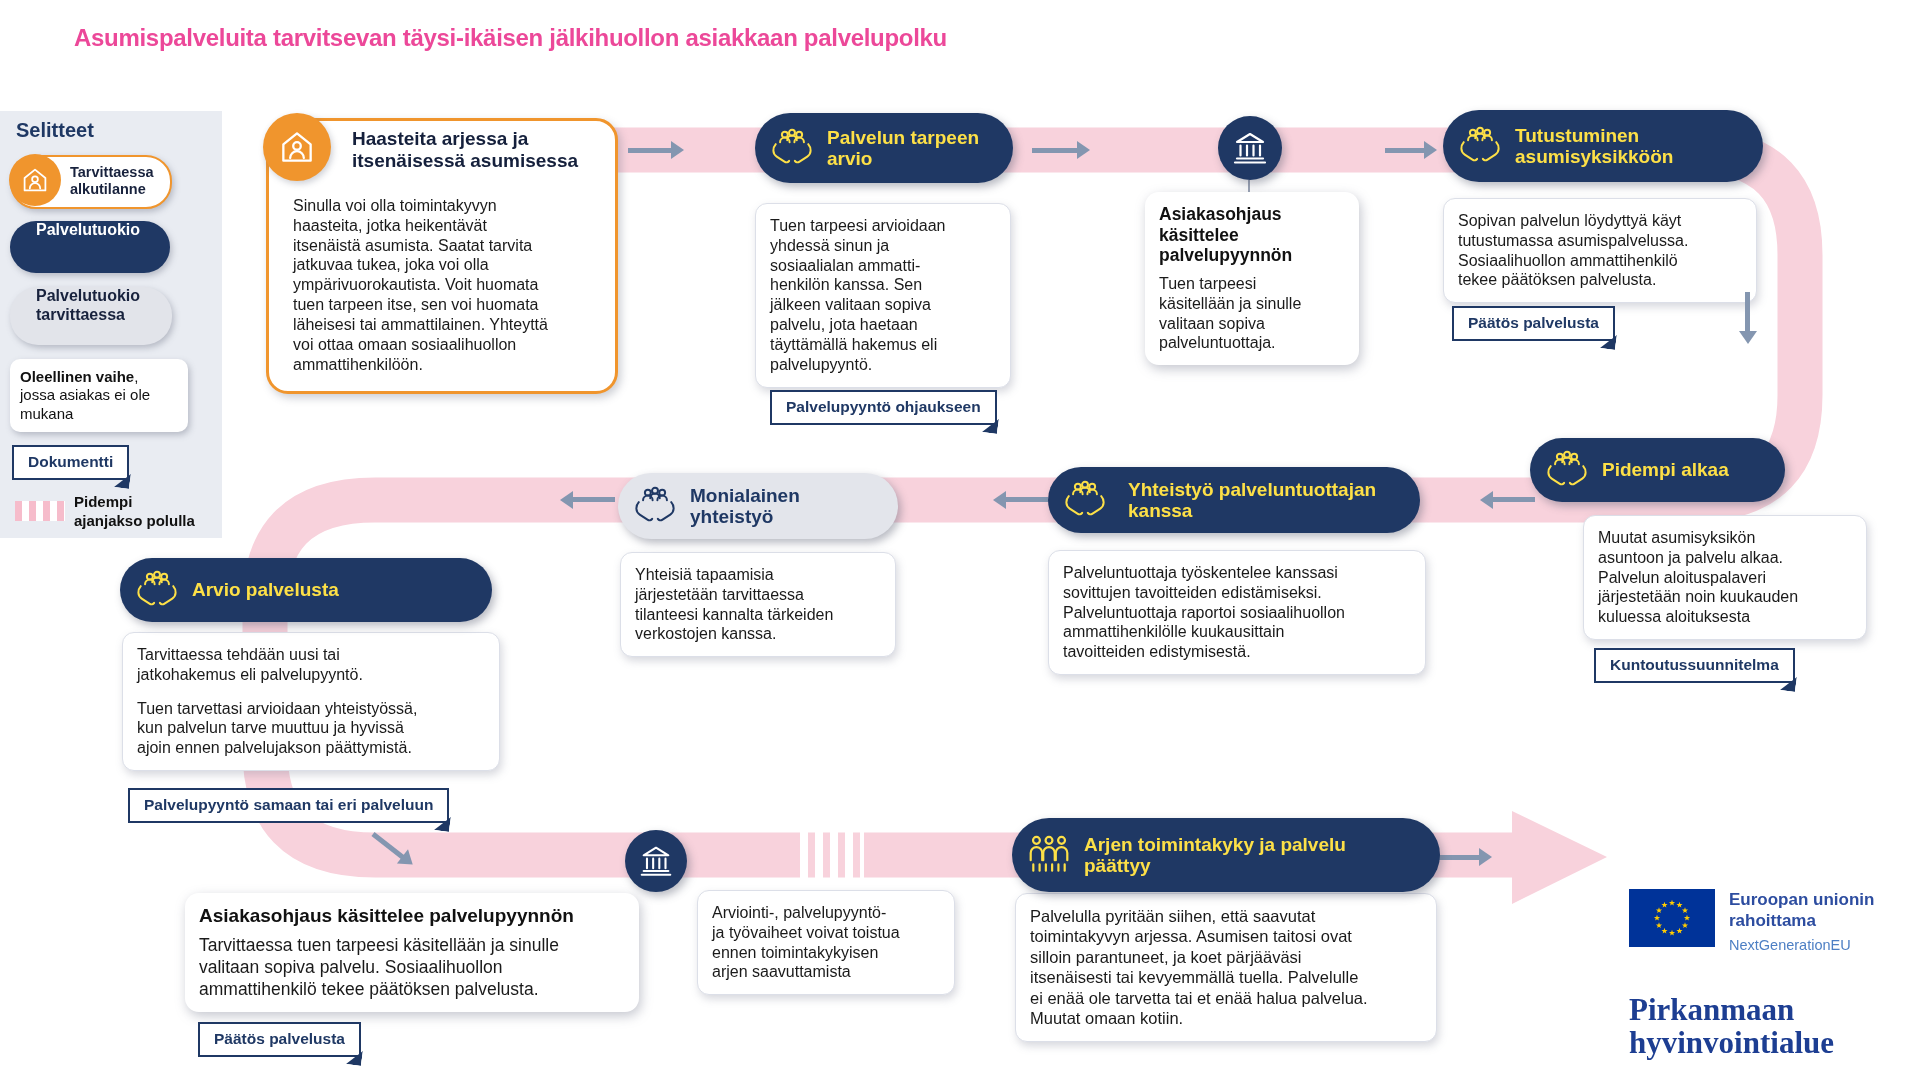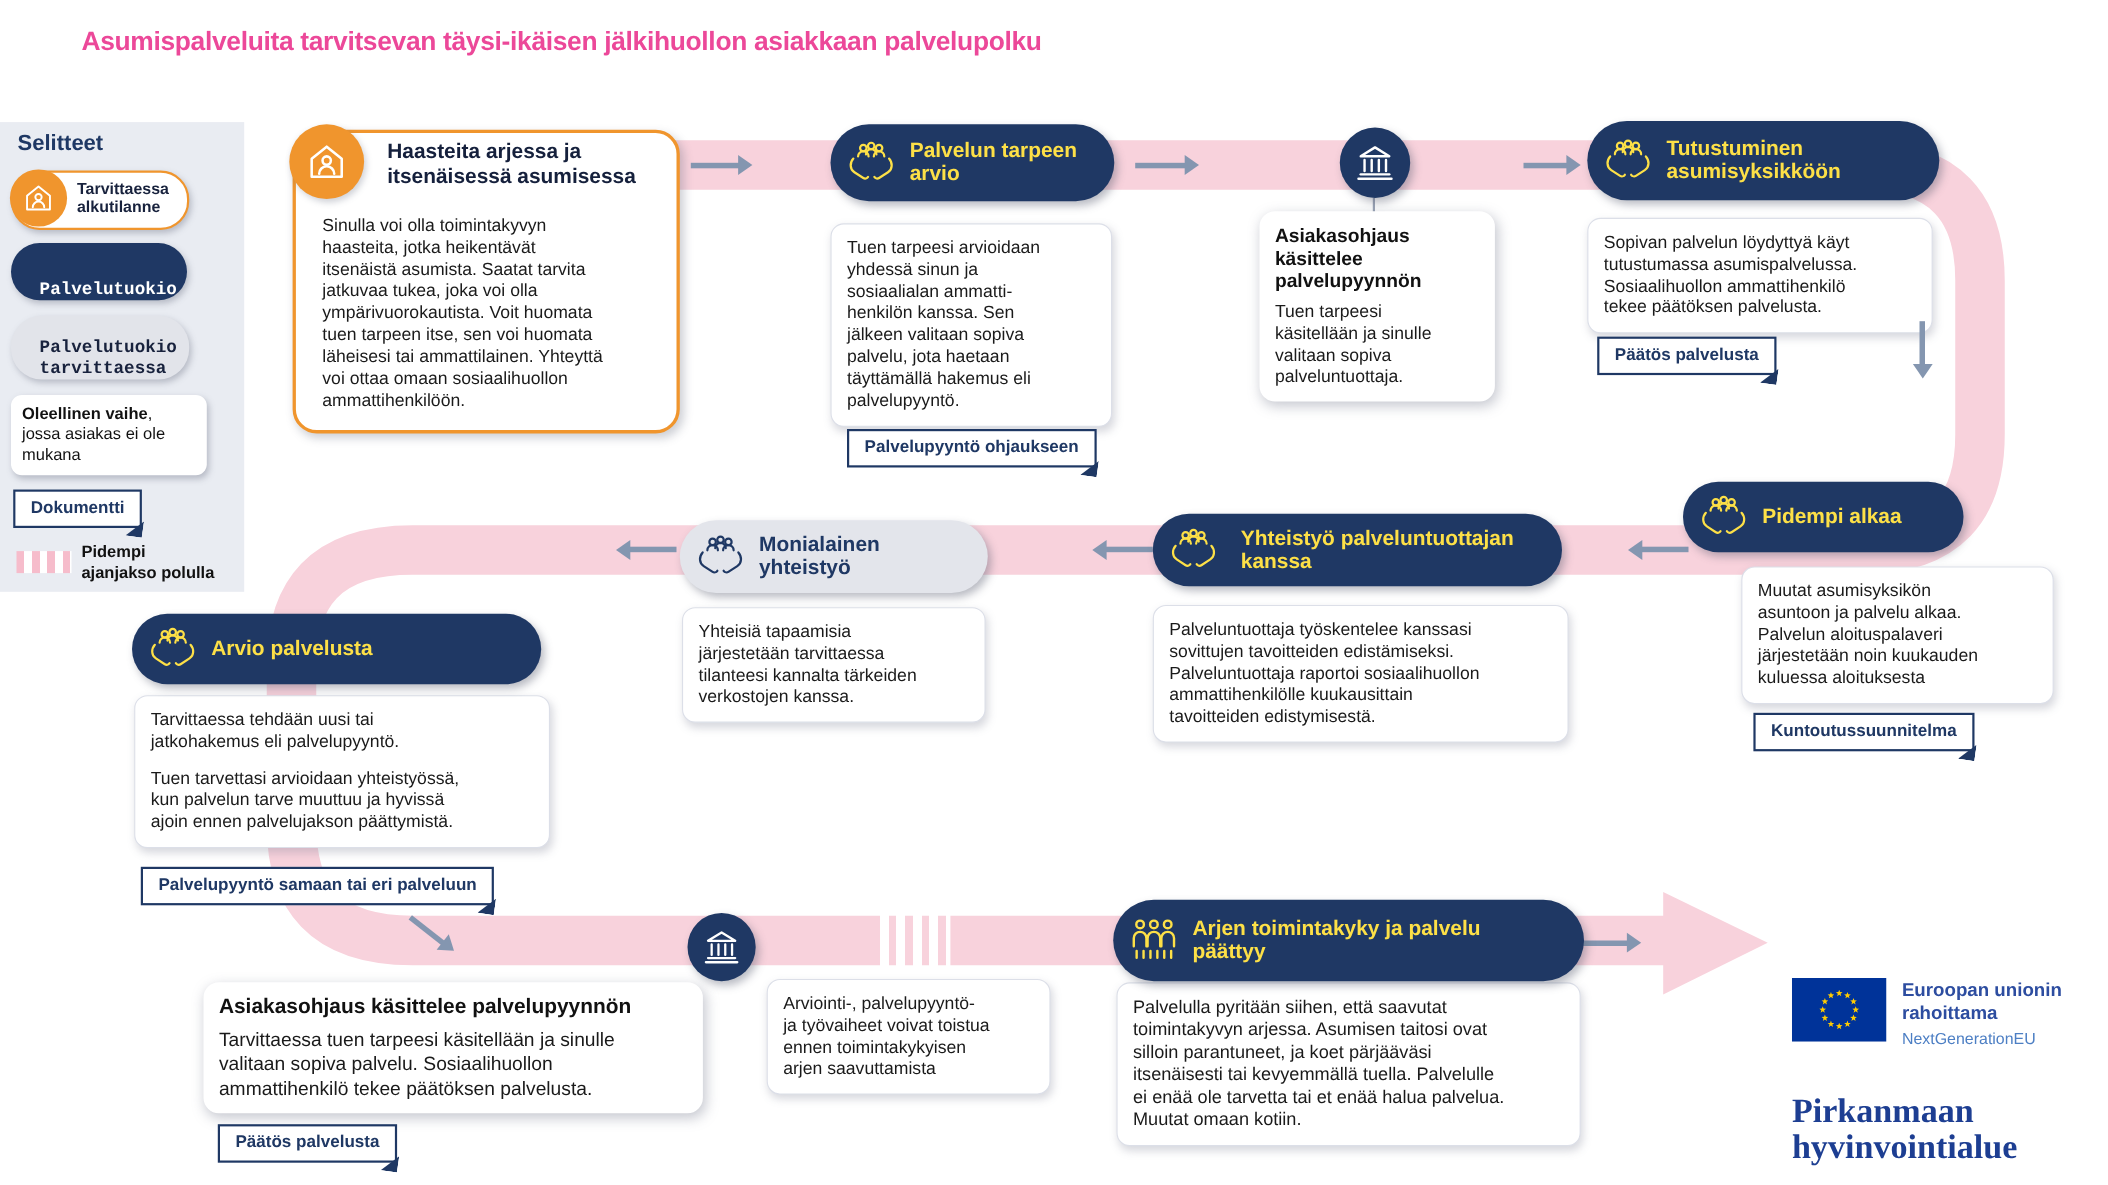--- a/index.html
+++ b/index.html
@@ -10,22 +10,22 @@
   .page-title{position:absolute;left:74px;top:24px;font-size:24px;font-weight:bold;color:#ec4899;letter-spacing:-0.3px;}
 
   
   .legend-panel{position:absolute;left:0;top:111px;width:222px;height:427px;background:#e9ecf2;}
   .legend-heading{position:absolute;left:16px;top:8px;font-size:20px;font-weight:bold;color:#1f3864;}
   .legend-start{position:absolute;left:10px;top:44px;width:158px;height:50px;background:#fff;
                 border:2.5px solid #f0952d;border-radius:26px;box-shadow:2px 3px 6px rgba(90,95,115,.35);}
   .legend-start-icon{position:absolute;left:-3px;top:-3px;width:52px;height:52px;border-radius:50%;
                 background:#f0952d;color:#fff;display:flex;align-items:center;justify-content:center;}
   .legend-start-label{position:absolute;left:58px;top:7px;font-size:14.5px;font-weight:bold;color:#18223d;line-height:1.2;}
-  .legend-pill{position:absolute;left:10px;border-radius:28px;display:flex;align-items:flex-end;
-                box-shadow:2px 3px 6px rgba(90,95,115,.35);font-family:Liberation Mono, monospace;}
+  .legend-pill{position:absolute;left:10px;border-radius:28px;display:flex;align-items:flex-start;
+                box-shadow:2px 3px 6px rgba(90,95,115,.35);}
   .legend-pill.navy{top:110px;width:160px;height:52px;background:#1f3864;color:#fff;}
   .legend-pill.gray{top:176px;width:162px;height:58px;background:#e2e4ea;color:#18223d;}
   .legend-pill .lbl{padding-left:26px;font-size:16px;font-weight:bold;line-height:1.18;}
   .legend-note{position:absolute;left:10px;top:248px;width:158px;background:#fff;border-radius:10px;
                box-shadow:2px 3px 6px rgba(90,95,115,.35);padding:9px 10px;font-size:15px;line-height:1.22;color:#111;}
   .legend-doc{left:12px;top:334px;}
   .legend-stripes{position:absolute;left:15px;top:390px;width:50px;height:20px;
                background:repeating-linear-gradient(90deg,#f6bccb 0 7px,#fff 7px 14px);}
   .legend-pidempi{position:absolute;left:74px;top:382px;font-size:15px;font-weight:bold;color:#111;line-height:1.25;}
 

